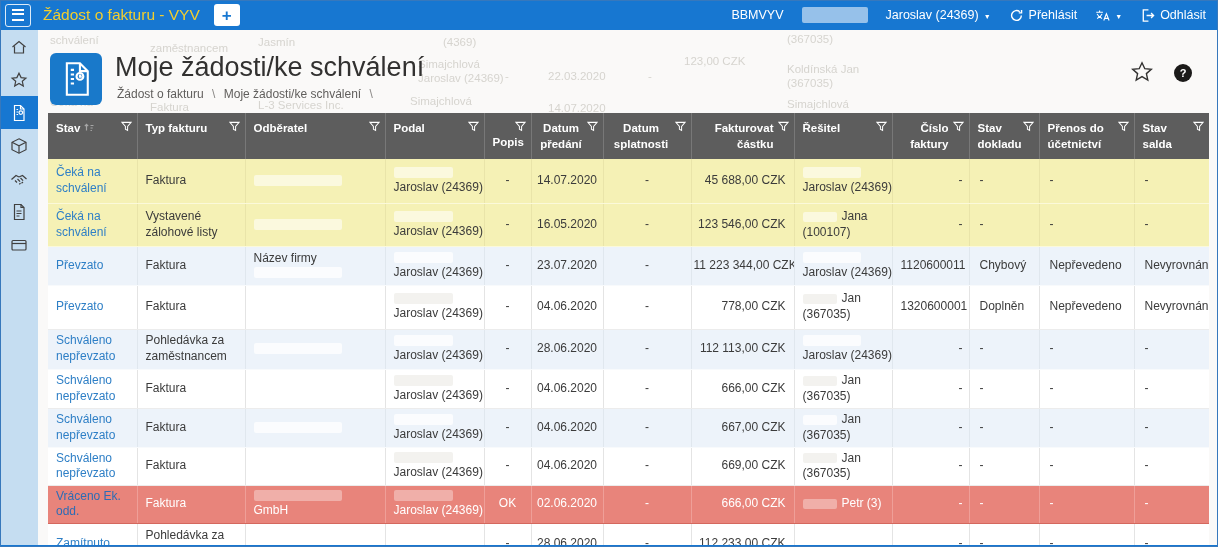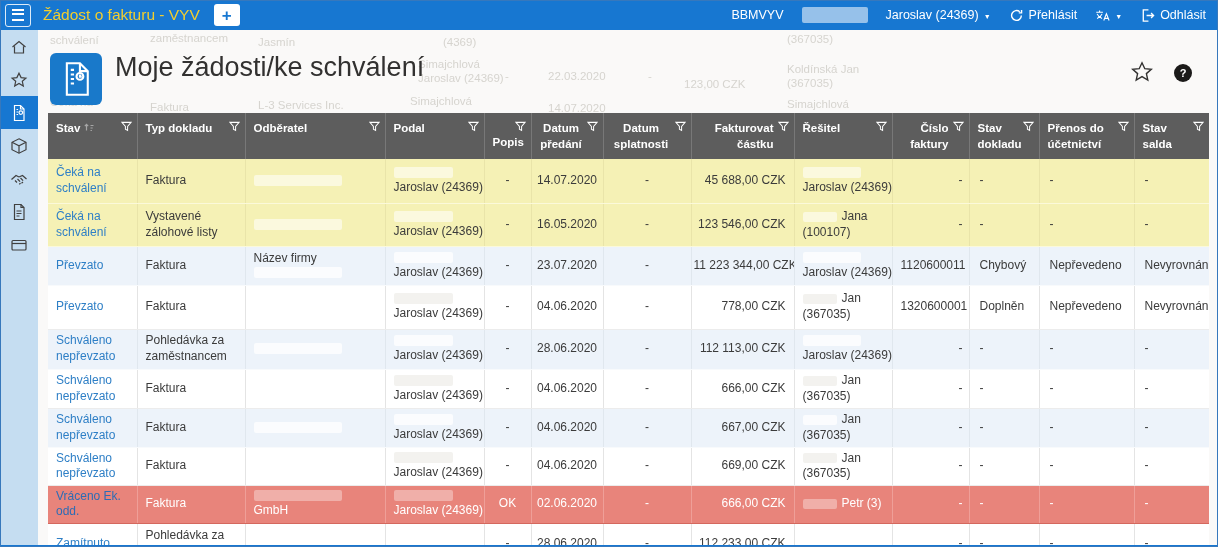--- a/index.html
+++ b/index.html
@@ -218,50 +218,56 @@
           <path d="M2 7.5h14"></path>
         </svg>
       </span>
     </div>
   </div>
 
 <div class="main">
   <div class="page-header">
     <div class="ghost-layer">
         <span class="ghost" style="left: 12px; top: 4px;">schválení</span>
-        <span class="ghost" style="left: 112px; top: 2px;">zaměstnancem</span>
+        <span class="ghost" style="left: 112px; top: 12px;">zaměstnancem</span>
         <span class="ghost" style="left: 220px; top: 6px;">Jasmín</span>
         <span class="ghost" style="left: 405px; top: 6px;">(4369)</span>
         <span class="ghost" style="left: 749px; top: 3px;">(367035)</span>
         <span class="ghost" style="left: 380px; top: 28px;">Simajchlová</span>
         <span class="ghost" style="left: 380px; top: 42px;">Jaroslav (24369)</span>
         <span class="ghost" style="left: 467px; top: 40px;">-</span>
         <span class="ghost" style="left: 510px; top: 40px;">22.03.2020</span>
         <span class="ghost" style="left: 610px; top: 40px;">-</span>
-        <span class="ghost" style="left: 646px; top: 48px;">123,00 CZK</span>
+        <span class="ghost" style="left: 646px; top: 25px;">123,00 CZK</span>
         <span class="ghost" style="left: 749px; top: 33px;">Koldínská Jan</span>
         <span class="ghost" style="left: 749px; top: 47px;">(367035)</span>
         <span class="ghost" style="left: 12px; top: 66px;">Čeká na</span>
         <span class="ghost" style="left: 112px; top: 71px;">Faktura</span>
         <span class="ghost" style="left: 220px; top: 69px;">L-3 Services Inc.</span>
         <span class="ghost" style="left: 372px; top: 65px;">Simajchlová</span>
         <span class="ghost" style="left: 510px; top: 72px;">14.07.2020</span>
         <span class="ghost" style="left: 584px; top: 82px;">11 556 688,00 CZK</span>
         <span class="ghost" style="left: 749px; top: 68px;">Simajchlová</span>
       </div>
     <div class="app-icon">
       <svg viewBox="0 0 22 26">
           <path d="M4 1h10l6 6v18H4z"></path>
           <path d="M14 1v6h6"></path>
           <path d="M7 6h2.5M7 9.5h2.5M7 13h2.5M7 16.5h2.5"></path>
           <circle cx="14" cy="11" r="2.6"></circle>
           <path d="M14 9.6v1.6h1.4"></path>
         </svg>
     </div>
     <div class="page-title">Moje žádosti/ke schválení</div>
+    <div class="breadcrumb">
+      <span>Žádost o fakturu</span>
+      <span class="sep">\</span>
+      <span>Moje žádosti/ke schválení</span>
+      <span class="sep">\</span>
+    </div>
     <span class="hdr-star">
       <svg viewBox="0 0 24 24">
           <path d="M12 2.8l2.8 5.9 6.5.6-4.9 4.3 1.4 6.4-5.8-3.4-5.8 3.4 1.4-6.4L2.7 9.3l6.5-.6z"></path>
         </svg>
     </span>
     <span class="hdr-help">?</span>
   </div>
 
   <div class="table-wrap">
     <table>
@@ -281,21 +287,21 @@
           <col style="width: 75px;">
         </colgroup>
       <thead>
           <tr>
             <th class="th-stav"><span class="th-label">Stav</span><span class="sort-ico"><svg viewBox="0 0 12 10">
                   <path d="M3.5 8.5v-6M1.8 4.2 3.5 2.4l1.7 1.8"></path>
                   <path d="M7.5 3.5h3M7.5 6h2.2M7.5 8.5h1.4"></path>
                 </svg></span><span class="funnel"><svg viewBox="0 0 12 12">
                   <path d="M1 1.5h10L7.2 5.8v4.4L4.8 9V5.8z"></path>
                 </svg></span></th>
-            <th class="th-typ"><span class="th-label">Typ dokladu</span><span class="funnel"><svg viewBox="0 0 12 12">
+            <th class="th-typ"><span class="th-label">Typ fakturu</span><span class="funnel"><svg viewBox="0 0 12 12">
                   <path d="M1 1.5h10L7.2 5.8v4.4L4.8 9V5.8z"></path>
                 </svg></span></th>
             <th class="th-odberatel"><span class="th-label">Odběratel</span><span class="funnel"><svg viewBox="0 0 12 12">
                   <path d="M1 1.5h10L7.2 5.8v4.4L4.8 9V5.8z"></path>
                 </svg></span></th>
             <th class="th-podal"><span class="th-label">Podal</span><span class="funnel"><svg viewBox="0 0 12 12">
                   <path d="M1 1.5h10L7.2 5.8v4.4L4.8 9V5.8z"></path>
                 </svg></span></th>
             <th class="al-c th-popis"><span class="th-label">Popis</span><span class="funnel"><svg viewBox="0 0 12 12">
                   <path d="M1 1.5h10L7.2 5.8v4.4L4.8 9V5.8z"></path>

